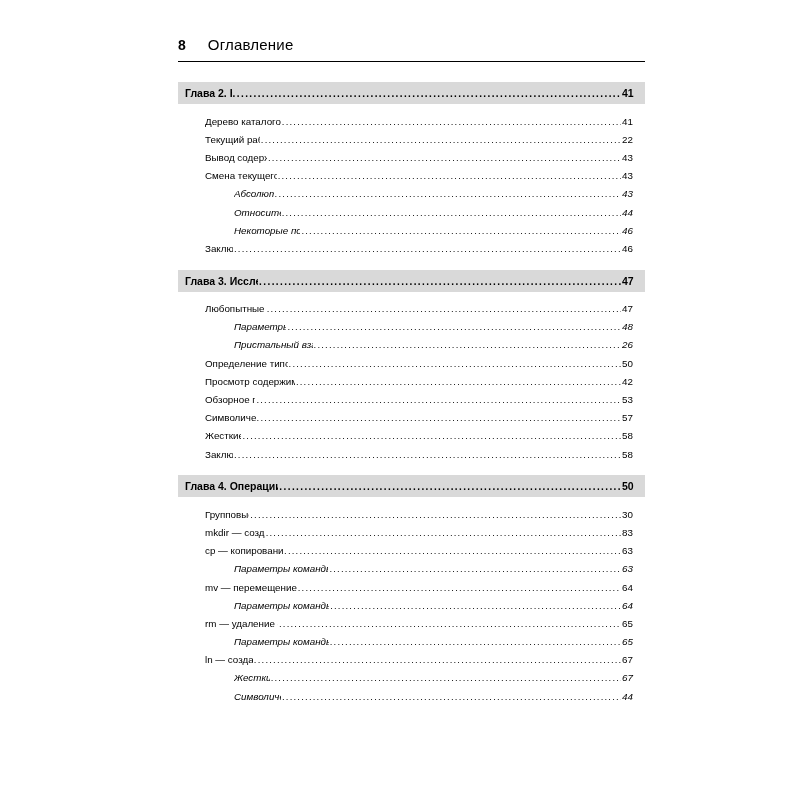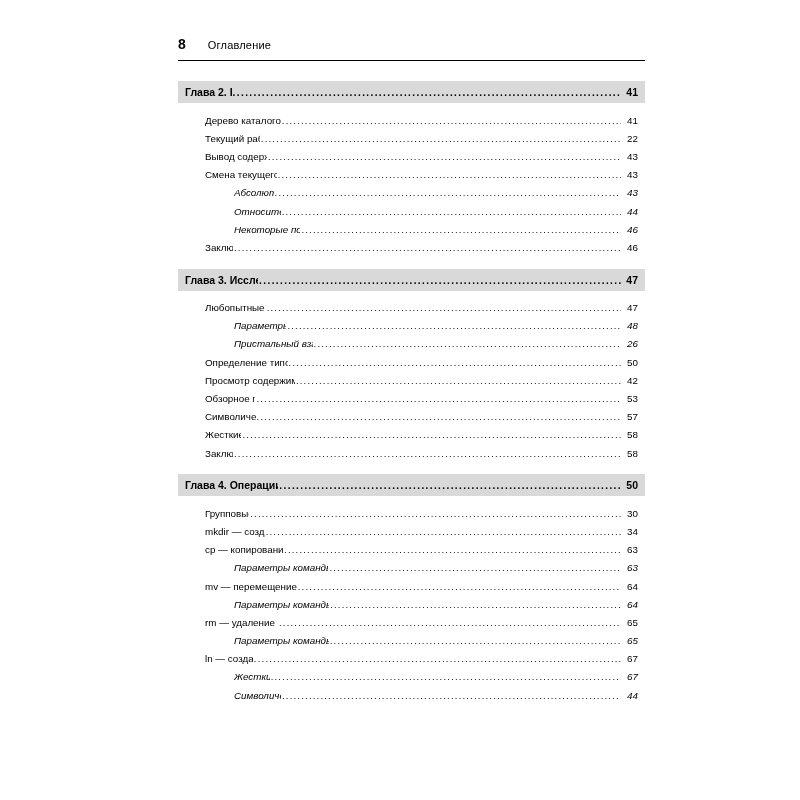--- a/index.html
+++ b/index.html
@@ -31,21 +31,21 @@
     border-bottom: 1px solid #000000;
     margin-bottom: 20px;
     margin-left: 0;
   }
   .folio {
     font-size: 14px;
     font-weight: bold;
     letter-spacing: 0;
   }
   .header-title {
-    font-size: 11px;
+    font-size: 15px;
     letter-spacing: 0.2px;
   }
   
   .toc {
     margin: 0;
     padding: 0;
   }
   .row {
     display: flex;
     align-items: baseline;
@@ -61,21 +61,21 @@
     flex: 1 1 auto;
     overflow: hidden;
     white-space: nowrap;
     margin: 0 1px;
     letter-spacing: 1.2px;
     font-size: 9.5px;
     line-height: 1;
   }
   .row .page-num {
     flex: 0 0 auto;
-    text-align: right;
+    text-align: left;
     white-space: nowrap;
     min-width: 16px;
   }
 
   
   .row.chapter {
     background: #d9d9d9;
     font-weight: bold;
     font-size: 10.5px;
     padding: 5px 7px 5px 7px;
@@ -214,21 +214,21 @@
         <span class="page-num">50</span>
       </div>
       <div class="row lvl1">
         <span class="label">Групповые символы</span>
         <span class="leader"> ........................................................................................................................................................................................................</span>
         <span class="page-num">30</span>
       </div>
       <div class="row lvl1">
         <span class="label">mkdir — создание каталогов</span>
         <span class="leader"> ........................................................................................................................................................................................................</span>
-        <span class="page-num">34</span>
+        <span class="page-num">83</span>
       </div>
       <div class="row lvl1">
         <span class="label">cp — копирование файлов и каталогов</span>
         <span class="leader"> ........................................................................................................................................................................................................</span>
         <span class="page-num">63</span>
       </div>
       <div class="row lvl2">
         <span class="label">Параметры команды cp и примеры ее использования</span>
         <span class="leader"> ........................................................................................................................................................................................................</span>
         <span class="page-num">63</span>

